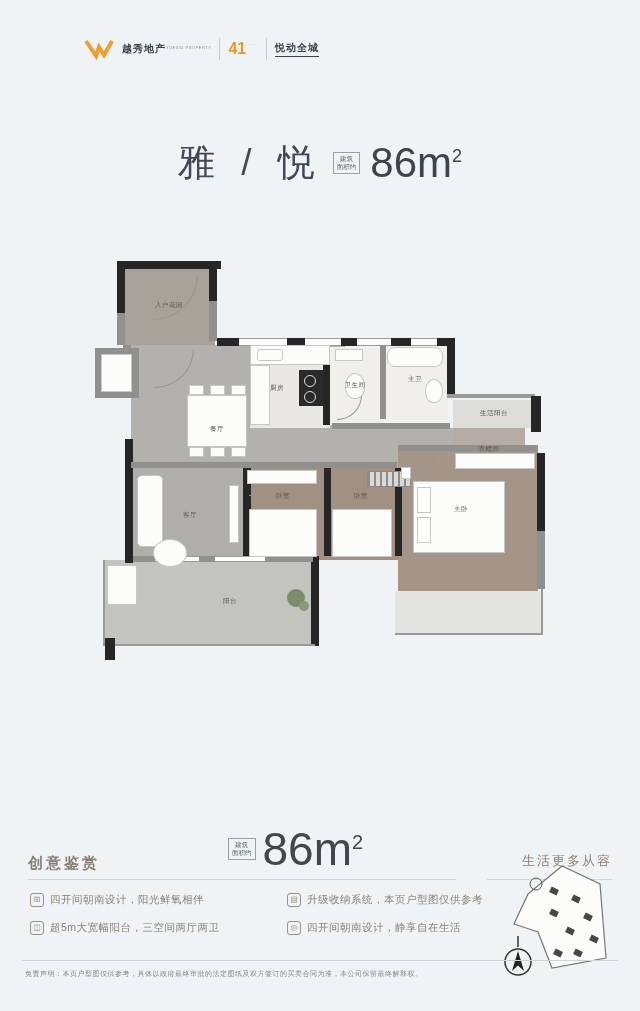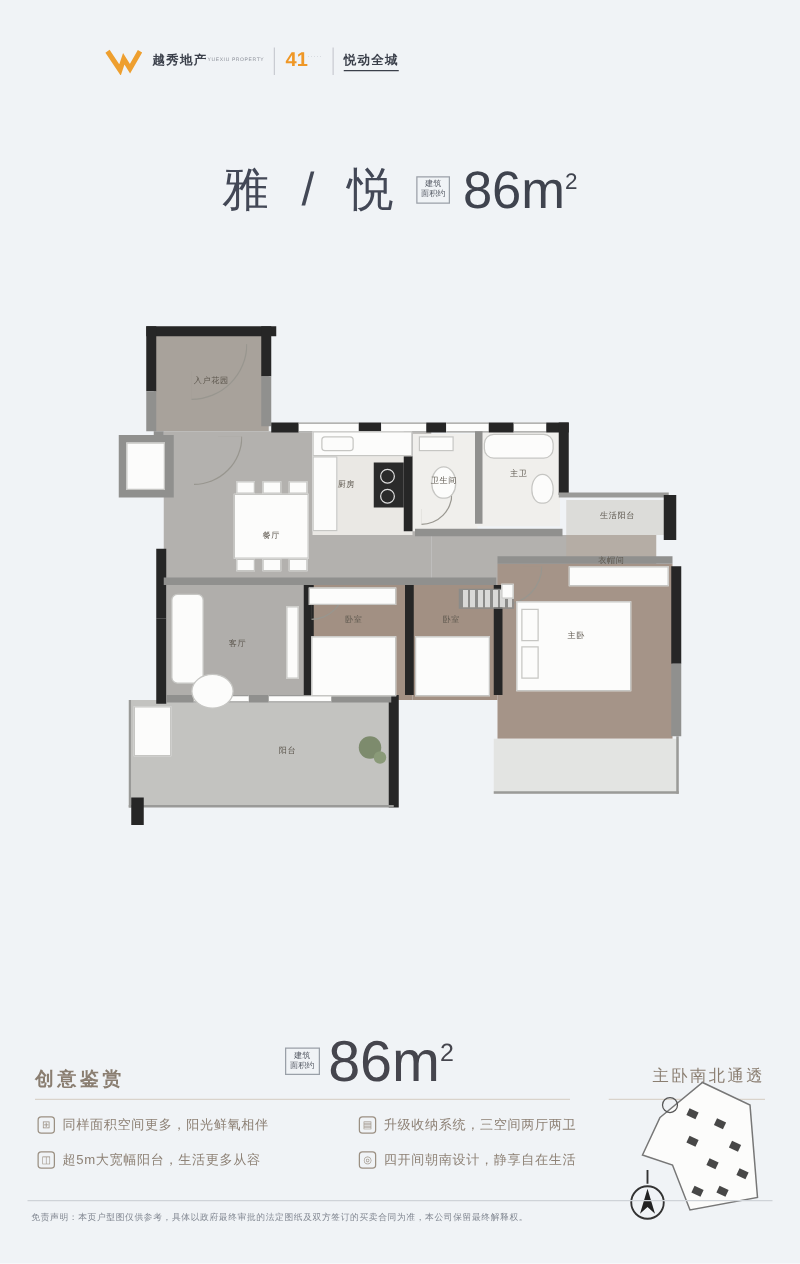--- a/index.html
+++ b/index.html
@@ -13,21 +13,21 @@
   .vdiv{width:1px;height:22px;background:#c9ccd2;}
   .badge41{font-size:16px;font-weight:bold;color:#ef9726;line-height:1;text-align:center;}
   .badge-sub{font-size:4px;color:#9a9ea6;letter-spacing:1px;text-align:center;margin-top:2px;}
   .region{font-size:10px;font-weight:bold;color:#3a3f4a;letter-spacing:1px;border-bottom:1.5px solid #3a3f4a;padding-bottom:1px;}
   .hdr-right{position:absolute;right:32px;top:36px;display:flex;align-items:center;gap:10px;}
   .proj-col{display:flex;flex-direction:column;line-height:1;align-items:center;}
   .proj-name{font-size:7px;font-weight:bold;color:#3a3f4a;letter-spacing:1px;}
   .proj-sub{font-size:5px;color:#7c818a;letter-spacing:2px;margin-top:3px;}
   .proj-title{font-family:"Liberation Serif",serif;font-size:25px;font-weight:600;color:#454a56;letter-spacing:4px;}
   
-  .hero{position:absolute;left:0;top:127px;width:640px;text-align:center;}
+  .hero{position:absolute;left:0;top:138px;width:640px;text-align:center;}
   .hero-row{display:flex;justify-content:center;align-items:center;gap:10px;}
   .hero-name{font-size:37px;color:#434856;letter-spacing:8px;font-weight:500;}
   .area-prefix{display:flex;flex-direction:column;font-size:6.5px;color:#555a64;line-height:1.25;
                border:1px solid #9aa0a8;padding:2px 3px;text-align:center;}
   .hero-area{font-size:42px;color:#3f434e;font-weight:500;line-height:1;}
   .hero-area sup{font-size:18px;}
   .hero-sub{margin-top:14px;font-size:12px;letter-spacing:11px;color:#878b94;}
   
   .plan{position:absolute;left:95px;top:253px;width:455px;height:405px;}
   .f{position:absolute;}
@@ -209,36 +209,36 @@
   <div class="sec-title">创意鉴赏</div>
 
   <div class="bot-area">
     <span class="area-prefix">
       <span>建筑</span>
       <span>面积约</span>
     </span>
     <span class="num"><span>86m</span><sup>2</sup></span>
   </div>
 
-  <div class="spec">主卧南北通透</div>
+  <div class="spec">生活更多从容</div>
 
   <div class="hline" style="left:28px;top:879px;width:428px"></div>
   <div class="hline" style="left:487px;top:879px;width:125px"></div>
 
   <div class="bullet" style="left:30px;top:893px">
     <span class="ico">⊞</span>
-    <span class="txt">同样面积空间更多，阳光鲜氧相伴</span>
+    <span class="txt">四开间朝南设计，阳光鲜氧相伴</span>
   </div>
   <div class="bullet" style="left:30px;top:921px">
     <span class="ico">◫</span>
-    <span class="txt">超5m大宽幅阳台，生活更多从容</span>
+    <span class="txt">超5m大宽幅阳台，三空间两厅两卫</span>
   </div>
   <div class="bullet" style="left:287px;top:893px">
     <span class="ico">▤</span>
-    <span class="txt">升级收纳系统，三空间两厅两卫</span>
+    <span class="txt">升级收纳系统，本页户型图仅供参考</span>
   </div>
   <div class="bullet" style="left:287px;top:921px">
     <span class="ico">◎</span>
     <span class="txt">四开间朝南设计，静享自在生活</span>
   </div>
 
   <svg class="sketch" width="108" height="120" viewBox="0 0 108 120">
     <path d="M22 38 L56 10 L94 28 L100 102 L46 112 L32 76 L8 68 Z" fill="#fcfcfb" stroke="#777" stroke-width="1.2"></path>
     <circle cx="30" cy="28" r="6" fill="none" stroke="#555" stroke-width="1"></circle>
     <g fill="#474747">

